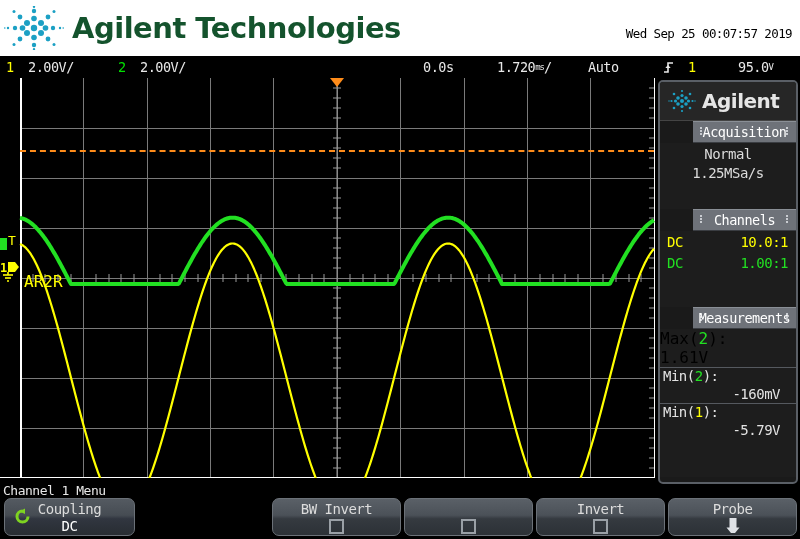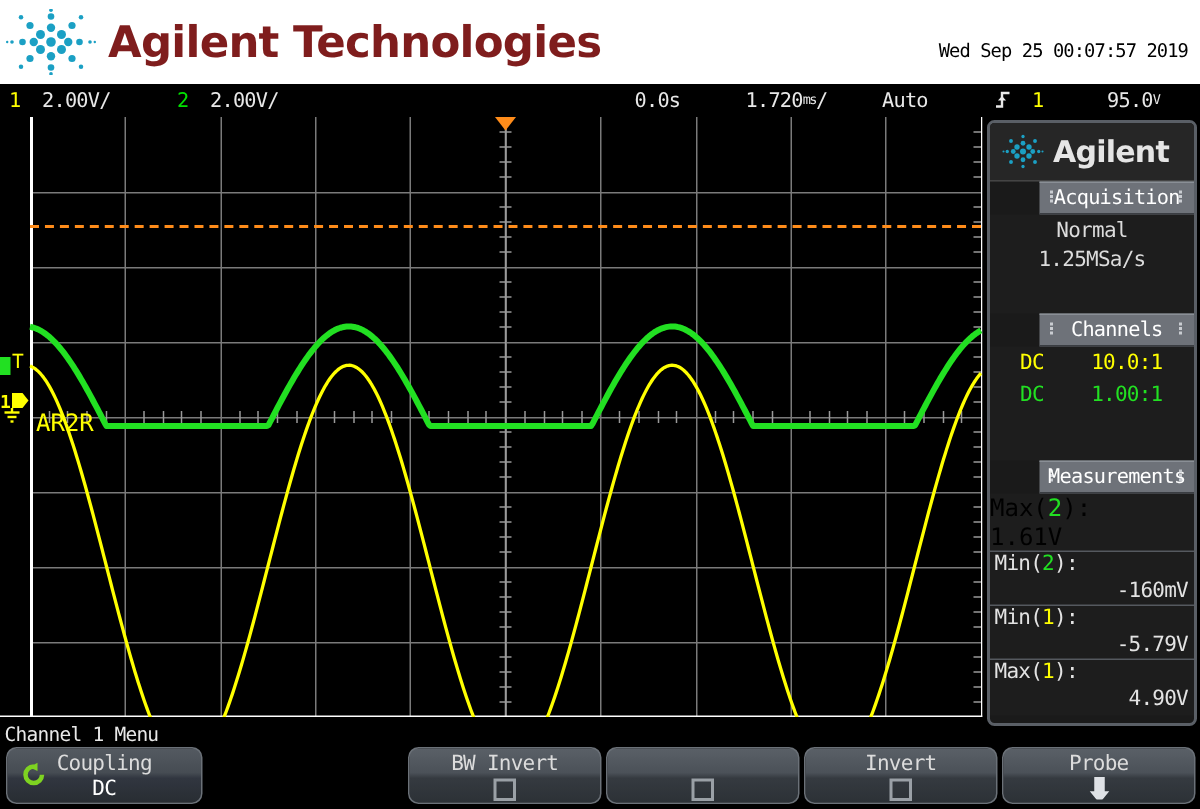--- a/index.html
+++ b/index.html
@@ -3,21 +3,21 @@
 <meta charset="utf-8">
 <style>
   html,body{margin:0;padding:0;background:#000;}
   body{width:800px;height:539px;overflow:hidden;font-family:"DejaVu Sans Mono","Liberation Mono",monospace;}
   #root{position:relative;width:800px;height:539px;background:#000;}
 
   
   .header{position:absolute;left:0;top:0;width:800px;height:56px;background:#ffffff;}
   .logo{position:absolute;left:4px;top:6px;width:60px;height:44px;}
   .brand{position:absolute;left:72px;top:8px;font-family:"DejaVu Sans","Liberation Sans",sans-serif;
-         font-weight:bold;font-size:29px;color:#7f1d1d;letter-spacing:-0.5px;line-height:40px;}
+         font-weight:bold;font-size:29px;color:#14532d;letter-spacing:-0.5px;line-height:40px;}
   .datetime{position:absolute;right:8px;top:26px;font-size:12.5px;color:#000;
             font-family:"DejaVu Sans Mono","Liberation Mono",monospace;letter-spacing:-0.6px;white-space:nowrap;}
 
   
   .statusbar{position:absolute;left:0;top:56px;width:800px;height:22px;background:#000;}
   .sb{position:absolute;top:3px;font-size:13.5px;line-height:16px;white-space:nowrap;letter-spacing:-0.5px;}
   .sb.ylw{color:#ffff00;}
   .sb.grn{color:#00e000;}
   .sb.wht{color:#e8e8e8;}
   .sup{font-size:9px;vertical-align:2px;letter-spacing:-1px;}
@@ -42,29 +42,29 @@
              border:2px solid #5a5f66;border-radius:5px;box-sizing:border-box;overflow:hidden;}
   .agilent-bar{height:38px;position:relative;background:#262626;border-bottom:1px solid #444;text-align:center;}
   .ag-logo{position:absolute;left:8px;top:6px;width:28px;height:26px;}
   .ag-text{position:absolute;left:42px;top:7px;font-family:"DejaVu Sans","Liberation Sans",sans-serif;
            font-weight:bold;font-size:20px;color:#e5e5e5;letter-spacing:-0.5px;}
   .sect-head{position:relative;height:20px;background:#6e7279;border-top:1px solid #8a8f96;border-bottom:1px solid #3a3d42;margin-left:33px;}
   .sect-head span.title{position:absolute;left:0;right:0;top:2px;text-align:center;font-size:13.5px;color:#ffffff;letter-spacing:-0.5px;}
   .dots{position:absolute;top:4px;width:7px;height:12px;}
   .dots.l{left:5px;} .dots.r{right:5px;}
   .dots i{display:block;width:2px;height:2px;background:#c9ccd1;margin:1px 0 1px 2px;}
-  .sect-body{background:#1d1d1d;padding:2px 17px;}
+  .sect-body{background:#1d1d1d;padding:2px 4px;}
   .ctr{text-align:center;font-size:14px;color:#dcdcdc;line-height:19px;letter-spacing:-0.5px;}
   .chrow{position:relative;height:21px;font-size:14px;letter-spacing:-0.5px;}
   .chrow .lft{position:absolute;left:3px;top:1px;}
   .chrow .rgt{position:absolute;right:4px;top:1px;}
   .ylw{color:#ffff00;} .grn{color:#22e022;} .wht{color:#e8e8e8;}
   .meas{border-top:1px solid #55595f;}
   .meas .lbl{font-size:14px;color:#e3e3e3;padding-left:3px;line-height:17px;letter-spacing:-0.5px;}
-  .meas .val{font-size:14px;color:#e3e3e3;text-align:right;padding-right:4px;line-height:18px;letter-spacing:-0.5px;}
+  .meas .val{font-size:14px;color:#e3e3e3;text-align:right;padding-right:16px;line-height:18px;letter-spacing:-0.5px;}
 
   
   .menuzone{position:absolute;left:0;top:484px;width:800px;height:55px;background:#000;}
   .menulabel{position:absolute;left:3px;top:-1px;font-size:13px;color:#e8e8e8;letter-spacing:-0.5px;}
   .softkey{position:absolute;top:14px;height:38px;border-radius:7px;
            background:linear-gradient(to bottom,#5a6067 0%,#4b5158 45%,#353a40 55%,#2c3136 100%);
            border:1px solid #6b7178;box-sizing:border-box;}
   .softkey.first{background:linear-gradient(to bottom,#545a61 0%,#464c53 45%,#313640 55%,#282d32 100%);}
   .sk-title{position:absolute;left:0;right:0;top:2px;text-align:center;font-size:14px;color:#dcdcdc;letter-spacing:-0.5px;}
   .sk-sub{position:absolute;left:0;right:0;top:19px;text-align:center;font-size:14px;color:#ffffff;letter-spacing:-0.5px;}
@@ -389,24 +389,20 @@
         <div class="val">1.61V</div>
       </div>
       <div class="meas">
         <div class="lbl"><span>Min(</span><span class="grn">2</span><span>):</span></div>
         <div class="val">-160mV</div>
       </div>
       <div class="meas">
         <div class="lbl"><span>Min(</span><span class="ylw">1</span><span>):</span></div>
         <div class="val">-5.79V</div>
       </div>
-      <div class="meas">
-        <div class="lbl"><span>Max(</span><span class="ylw">1</span><span>):</span></div>
-        <div class="val">4.90V</div>
-      </div>
     </div>
   </div>
 
   <div class="menuzone">
     <div class="menulabel">Channel 1 Menu</div>
 
     <div class="softkey first" style="left:4px;width:131px;">
       <svg class="sk-cyc" viewBox="0 0 19 19">
         <path d="M15 9.5 A5.5 5.5 0 1 1 9.5 4" stroke="#7ed321" stroke-width="3" fill="none"></path>
         <path d="M12 1.5 L12 7 L6.5 4.5 Z" fill="#7ed321"></path>

